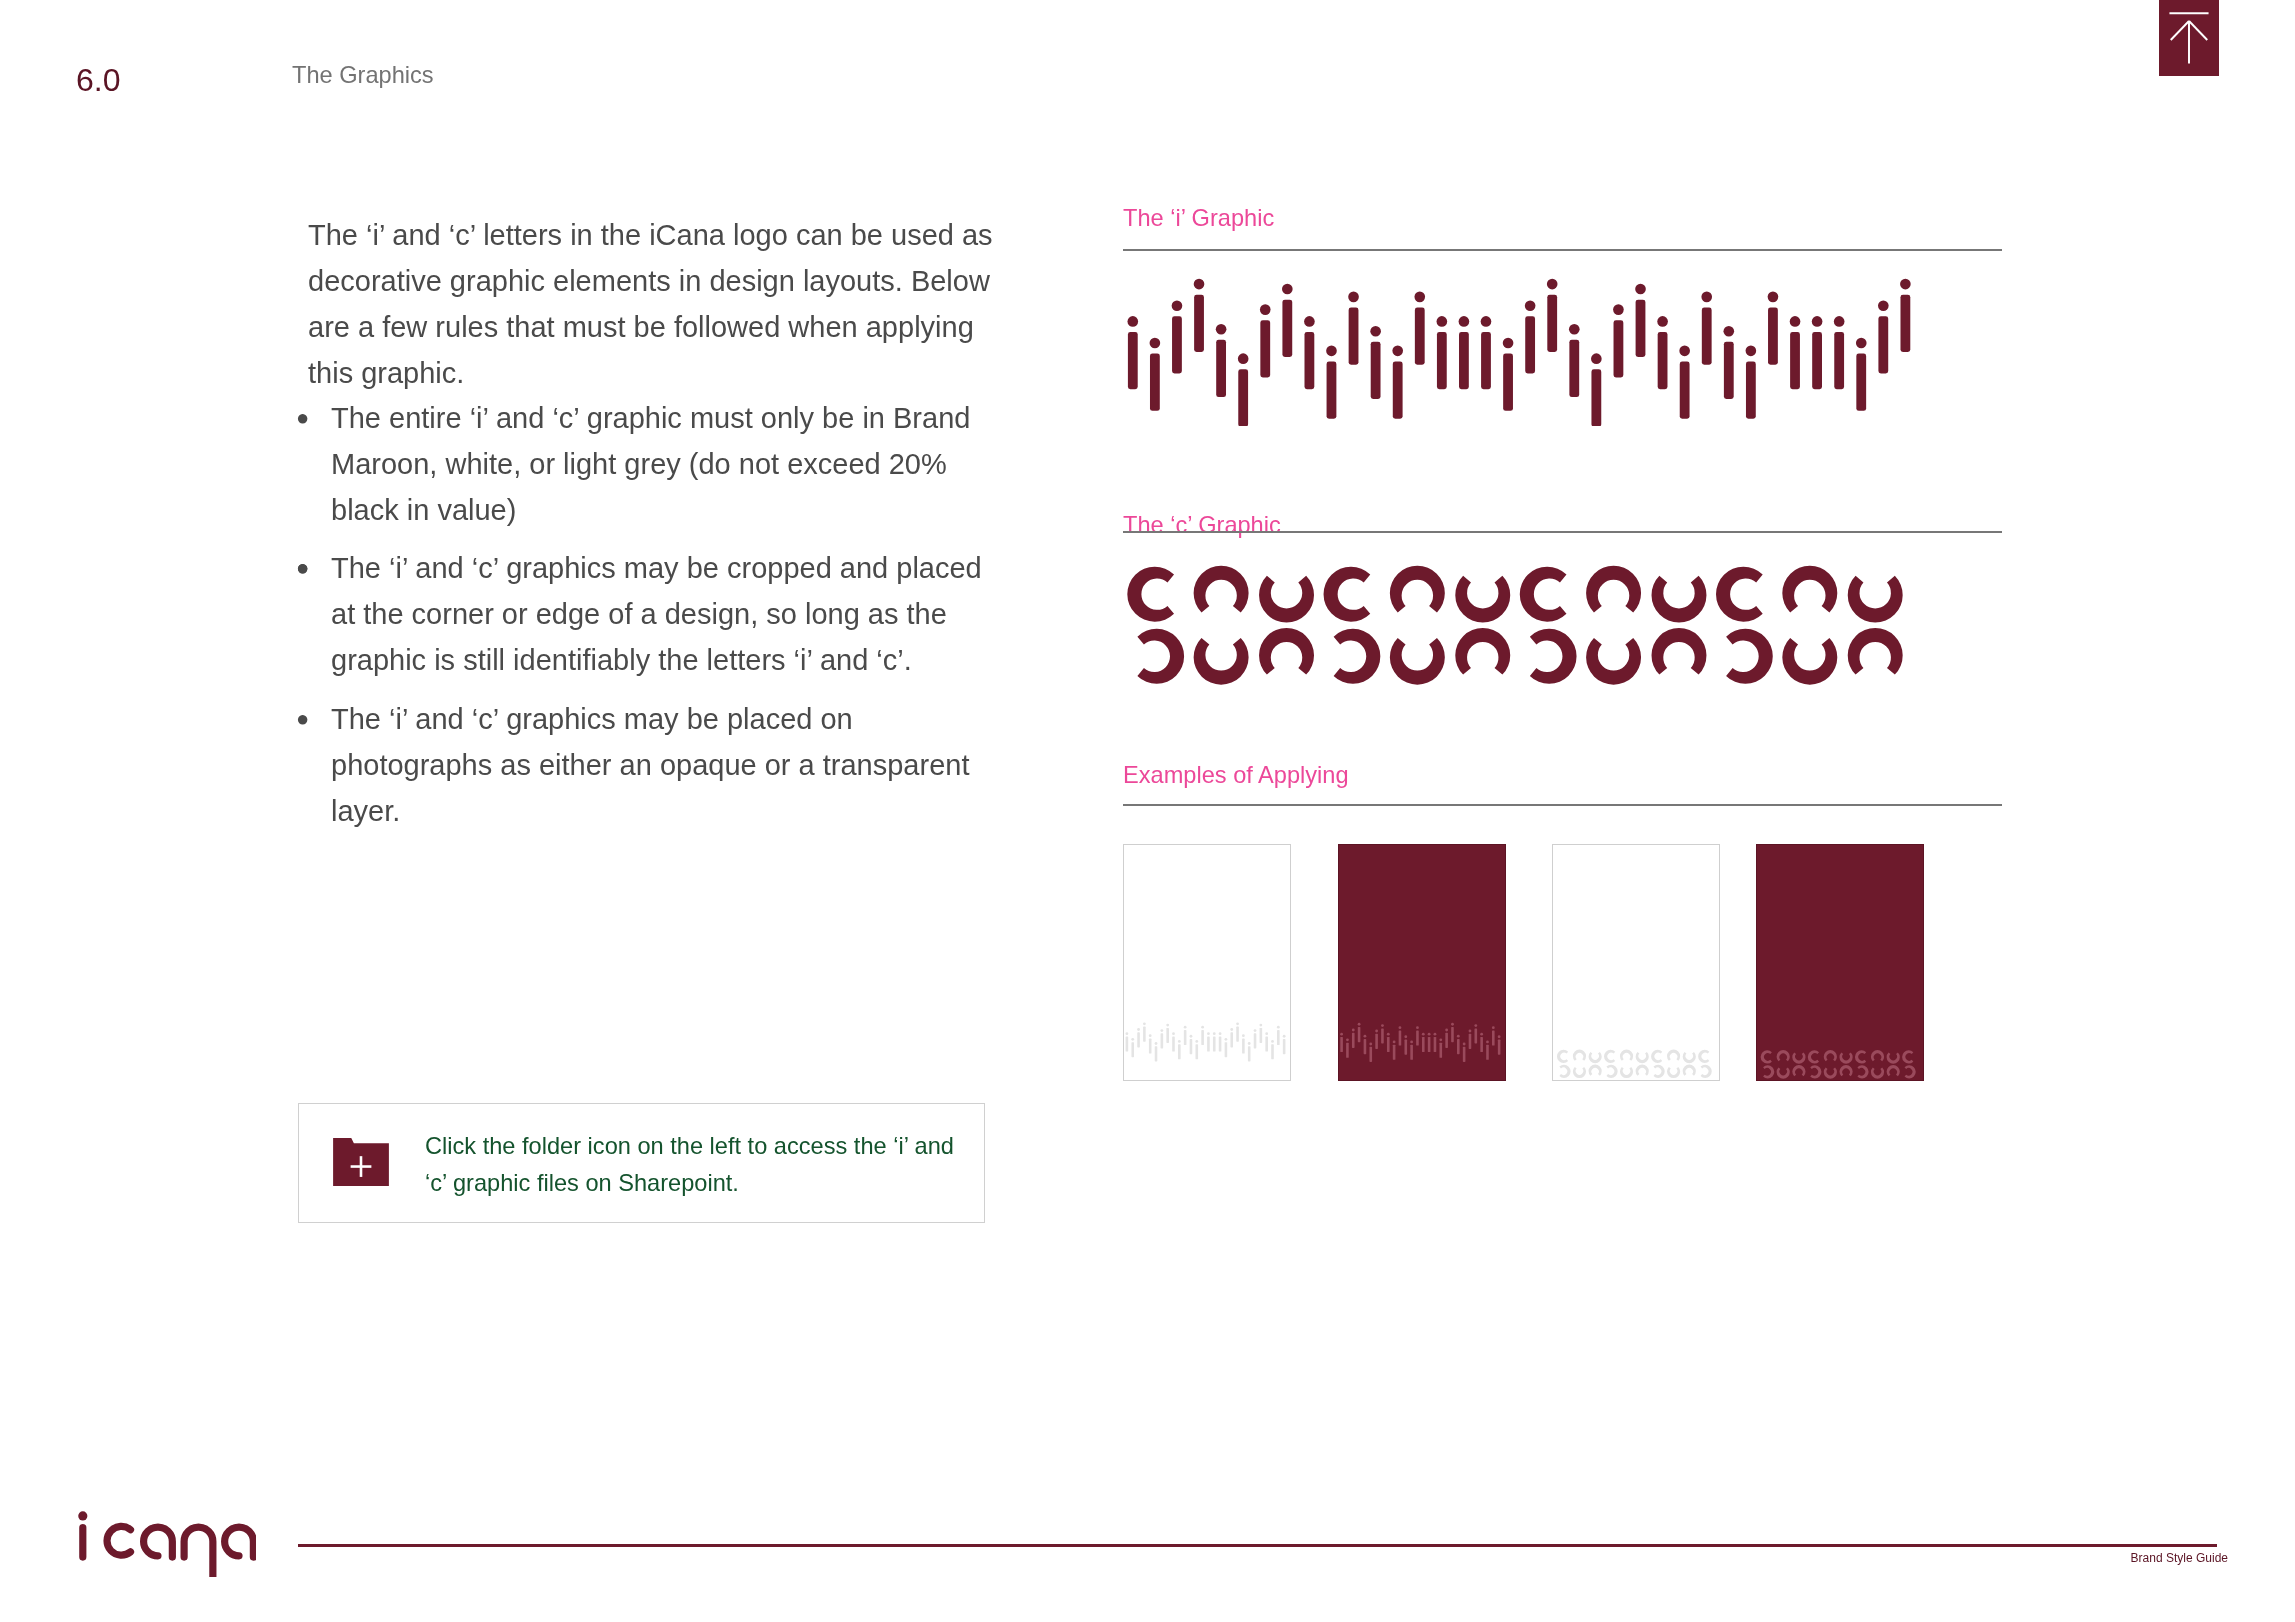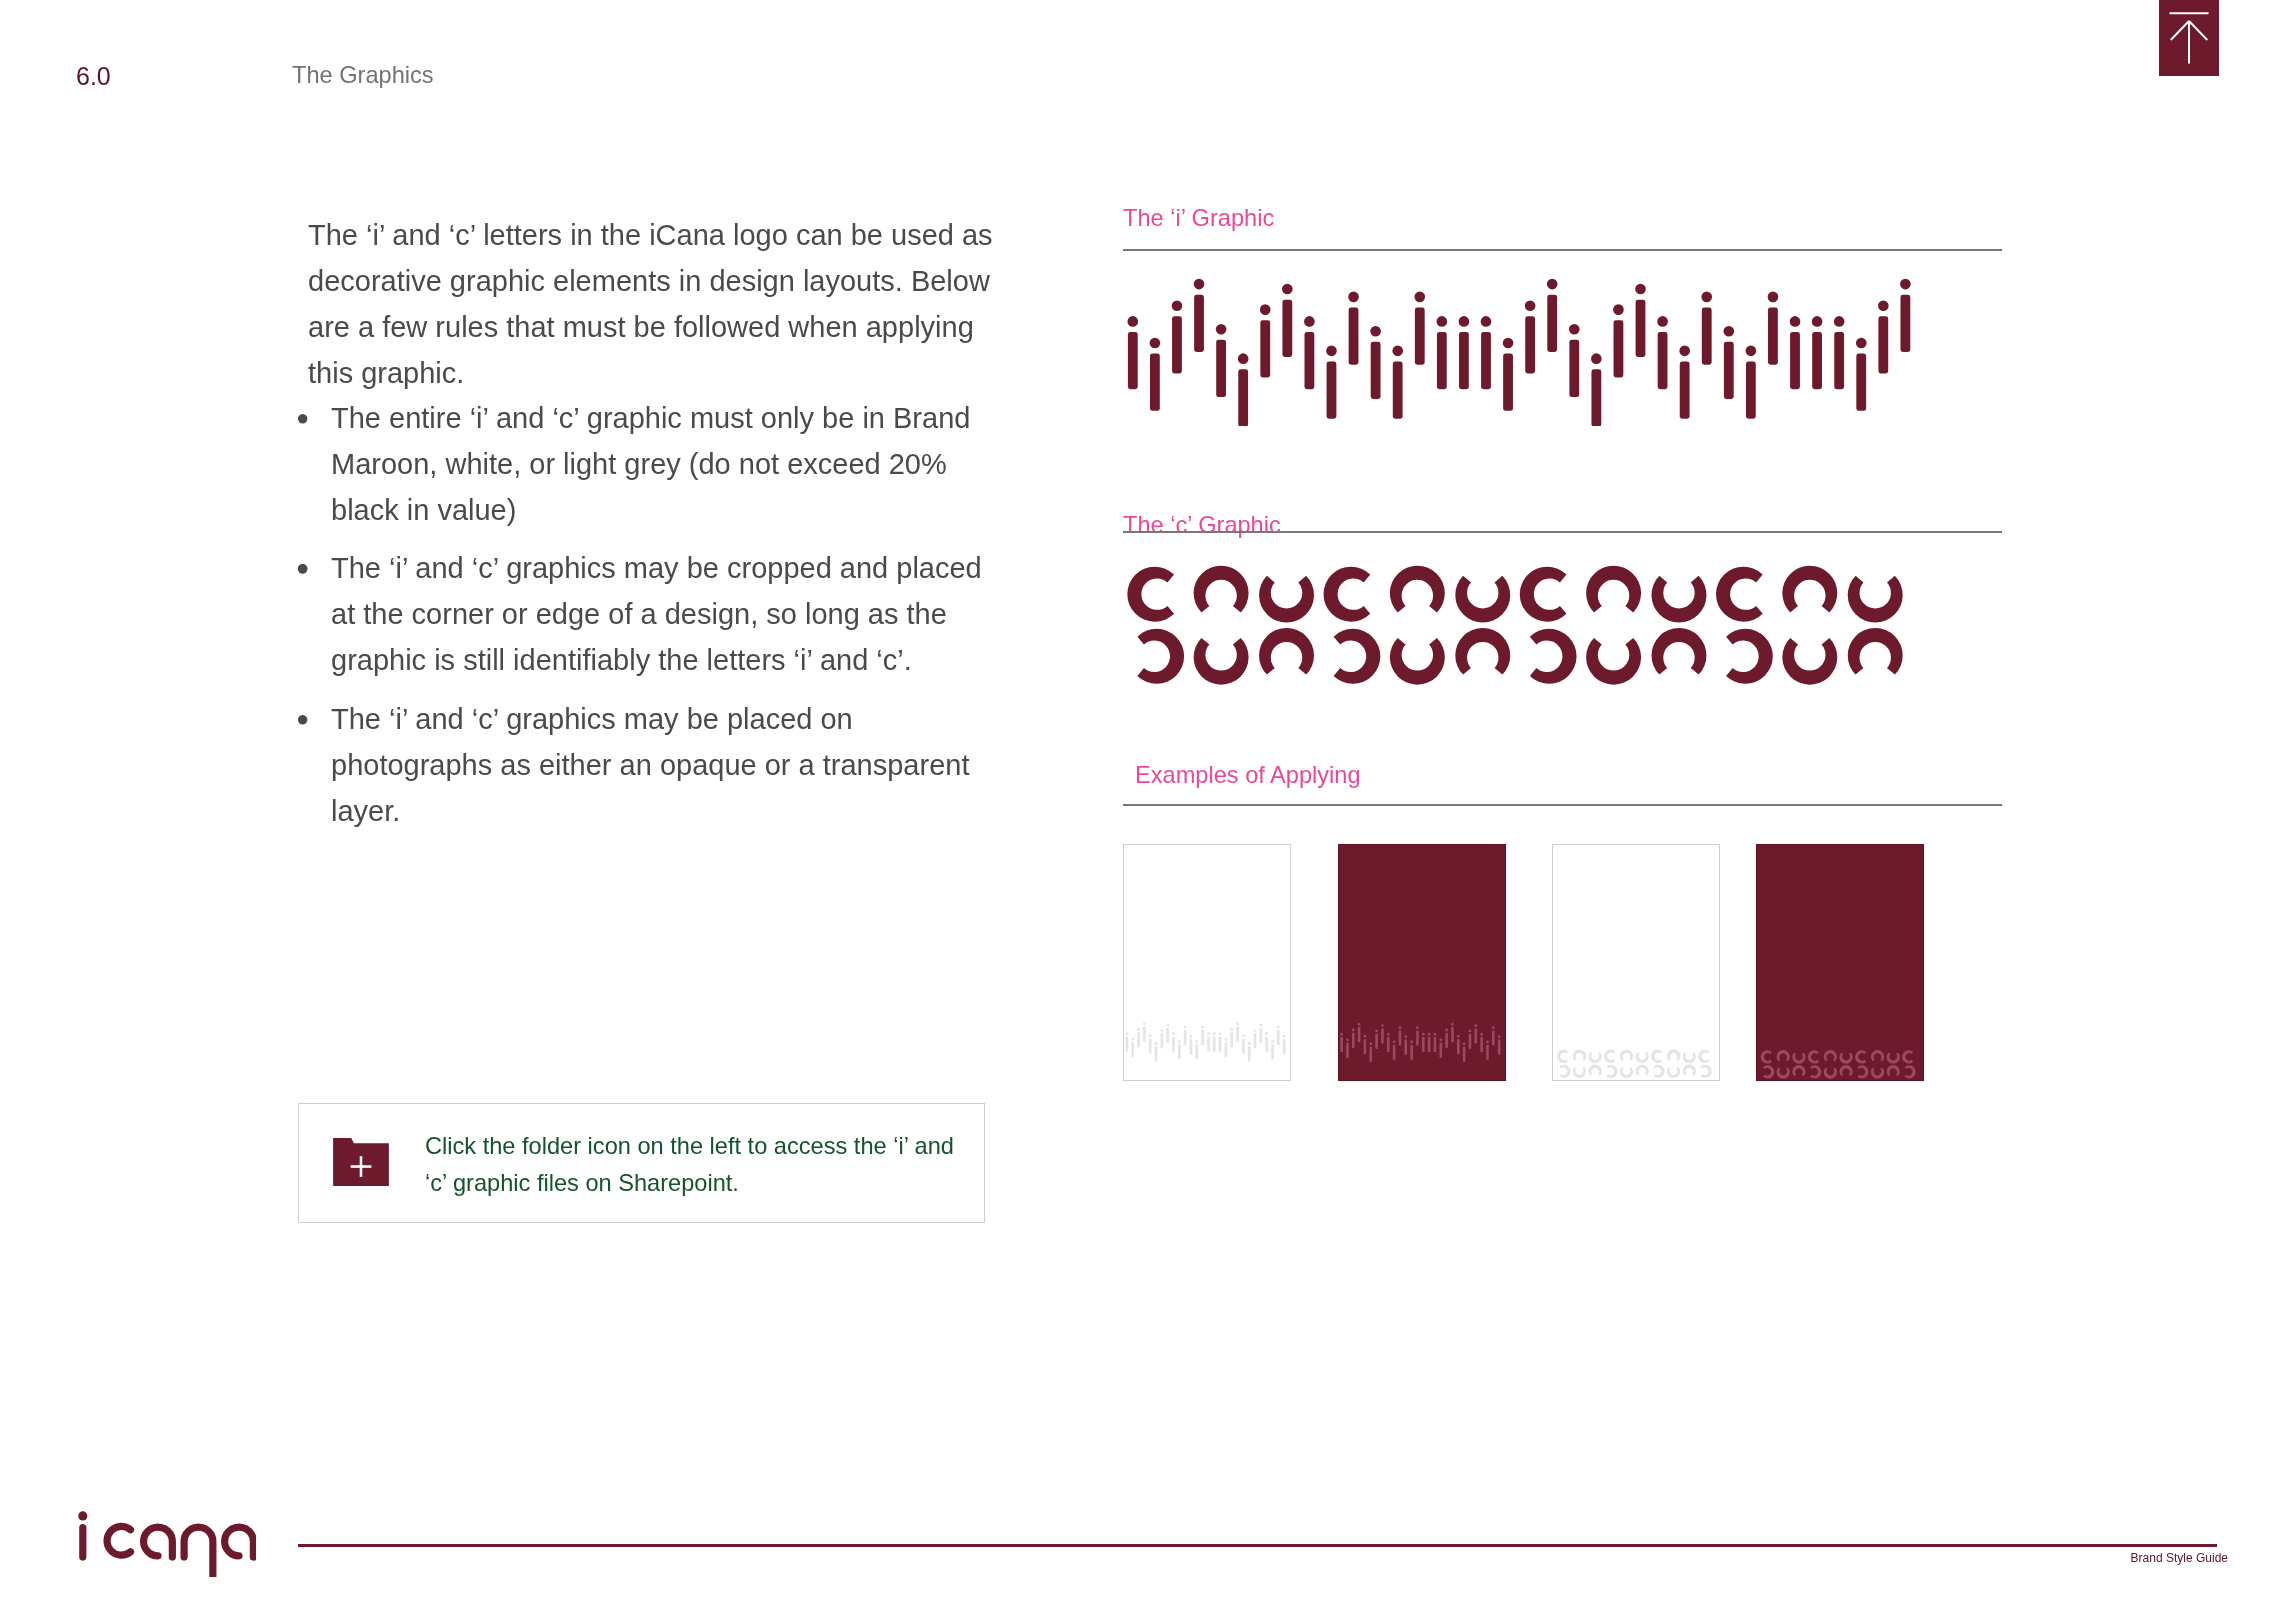--- a/index.html
+++ b/index.html
@@ -2,21 +2,21 @@
 <html style="font-size:10.5px"><head>
 <meta charset="utf-8">
 <style>
   html, body { margin: 0; padding: 0; }
   body {
     width: 2295px; height: 1623px; position: relative; overflow: hidden;
     background: #ffffff;
     font-family: "Liberation Sans", "DejaVu Sans", sans-serif;
   }
   .abs { position: absolute; }
-  .section-num { left: 76px; top: 62px; font-size: 25px; color: #5a1424; }
+  .section-num { left: 76px; top: 62px; font-size: 32px; color: #5a1424; }
   .section-title { left: 292px; top: 62px; font-size: 23.6px; color: #737373; }
   .top-btn {
     left: 2159px; top: 0; width: 60px; height: 76px; background: #6d1a2c;
     display: block; cursor: pointer;
   }
   .intro {
     left: 292px; top: 196px; width: 707px; font-size: 29px; line-height: 46px;
     color: #4a4a4a; margin: 16px;
   }
   .rules { left: 292px; top: 395px; width: 707px; margin: 0; padding: 0; list-style: none; }
@@ -224,21 +224,21 @@
       <path d="M 28 -30 A 42 42 0 1 0 28 30 L 18 18 A 24 24 0 1 1 18 -18 Z" fill="#6d1a2c"></path>
     </g>
     <g transform="translate(1050,142.5) rotate(270) scale(1)">
       <path d="M 28 -30 A 42 42 0 1 0 28 30 L 18 18 A 24 24 0 1 1 18 -18 Z" fill="#6d1a2c"></path>
     </g>
     <g transform="translate(1150,142.5) rotate(90) scale(1)">
       <path d="M 28 -30 A 42 42 0 1 0 28 30 L 18 18 A 24 24 0 1 1 18 -18 Z" fill="#6d1a2c"></path>
     </g>
   </svg>
 
-<div class="abs panel-label" style="left:1123px; top:762px;margin-left:12px;">Examples of Applying</div>
+<div class="abs panel-label" style="left:1123px; top:762px;">Examples of Applying</div>
 <div class="abs rule" style="left:1123px; top:804px; width:879px;"></div>
 
 <div class="abs card light" style="left:1123px; top:844px;">
   <svg class="ex-i" width="166" height="234" viewBox="0 0 253 358">
       <circle cx="3.96" cy="288.612" r="2.145" fill="#e4e4e4"></circle>
       <rect x="1.98" y="292.902" width="3.96" height="23.1" rx="0.99" fill="#e4e4e4"></rect>
       <circle cx="12.870000000000001" cy="297.324" r="2.145" fill="#e4e4e4"></circle>
       <rect x="10.89" y="301.614" width="3.96" height="23.1" rx="0.99" fill="#e4e4e4"></rect>
       <circle cx="21.78" cy="282.276" r="2.145" fill="#e4e4e4"></circle>
       <rect x="19.8" y="286.566" width="3.96" height="23.1" rx="0.99" fill="#e4e4e4"></rect>

